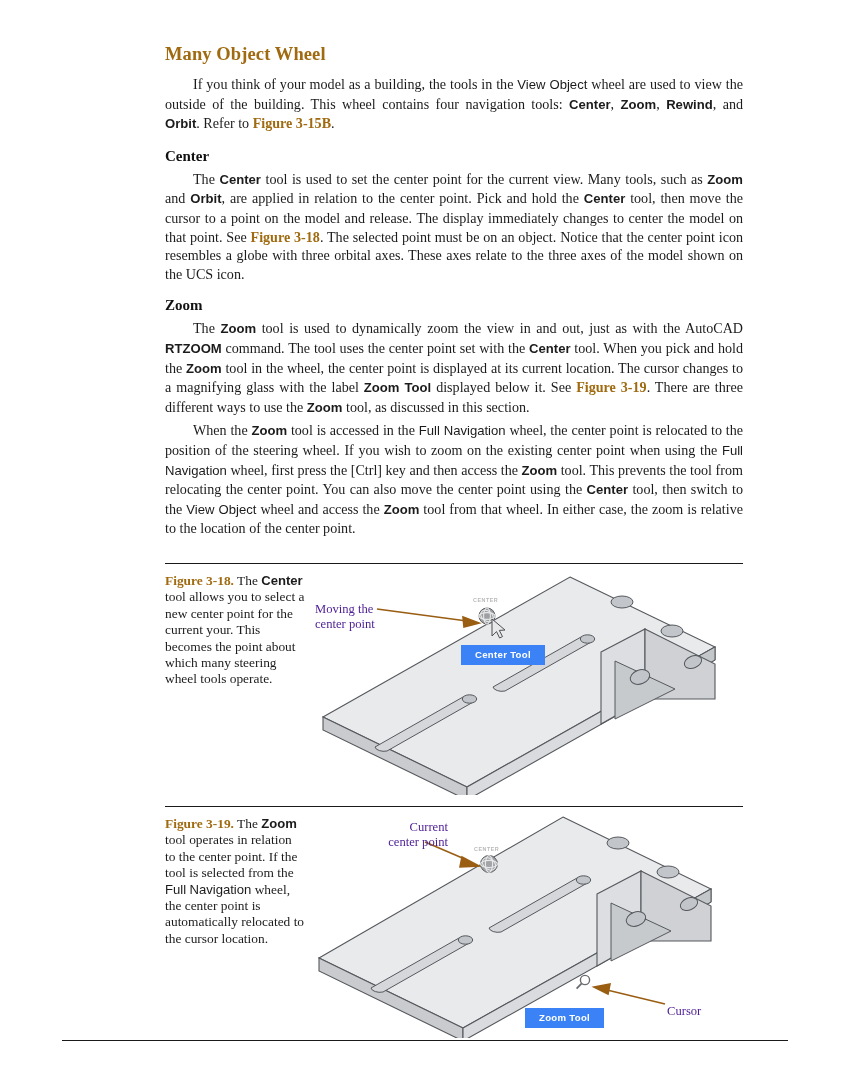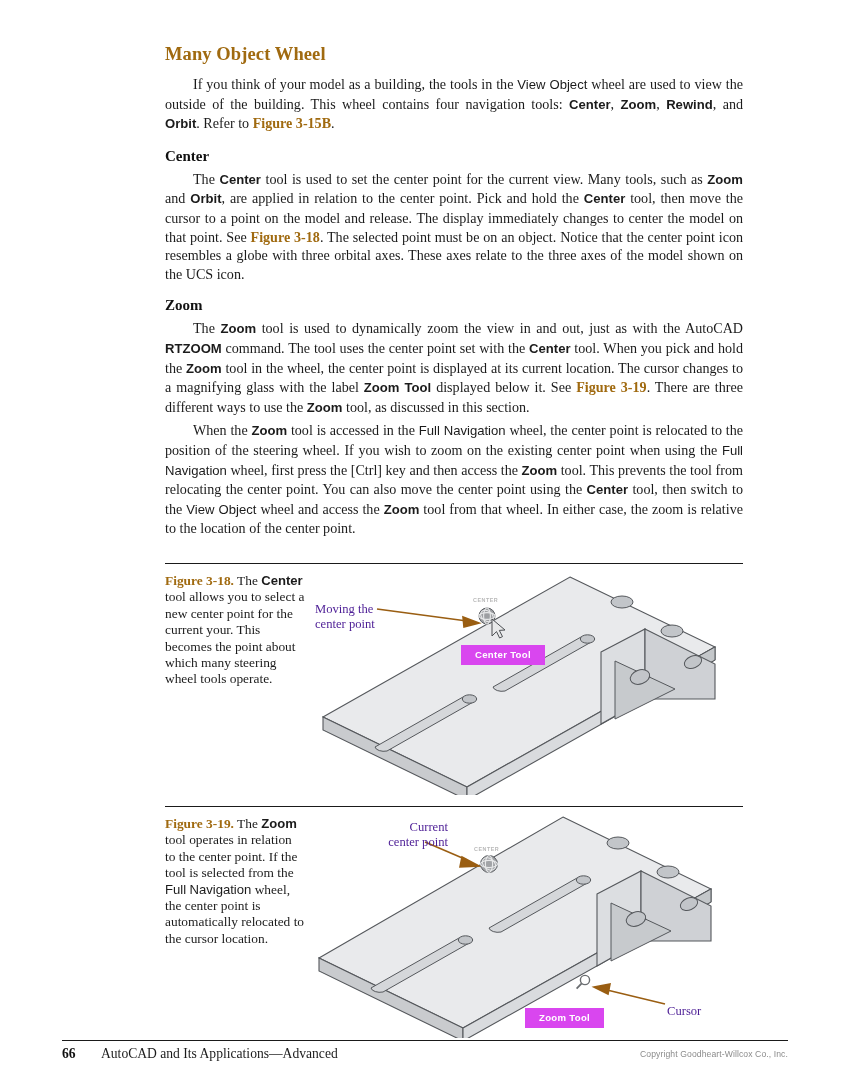--- a/index.html
+++ b/index.html
@@ -77,21 +77,21 @@
     position: absolute;
     font-family: "Liberation Serif","DejaVu Serif",serif;
     font-size: 12.6px;
     line-height: 14.6px;
     color: #4c1d95;
     white-space: pre-line;
   }
 
   .tooltip {
     position: absolute;
-    background: #d946ef;
+    background: #3b82f6;
     color: #ffffff;
     font-family: "Liberation Sans","DejaVu Sans",sans-serif;
     font-size: 9.6px;
     font-weight: bold;
     letter-spacing: .3px;
     padding: 4px 14px 5px 14px;
     white-space: nowrap;
   }
   .centerlabel {
     position: absolute;
@@ -284,19 +284,14 @@
       <div class="callout" style="left:8px; top:8px; width:125px; text-align:right;">Current
 center point</div>
 
       <div class="callout" style="left:352px; top:192px;">Cursor</div>
 
       <div class="tooltip" style="left:210px; top:196px;">Zoom Tool</div>
     </div>
   </div>
 
   <div class="footer-rule"></div>
-  <div class="footer">
-    <span class="pg-num">66</span>
-    <span class="book-title">AutoCAD and Its Applications—Advanced</span>
-    <span class="copyright">Copyright Goodheart-Willcox Co., Inc.</span>
-  </div>
 
 </div>
 
 </body></html>

